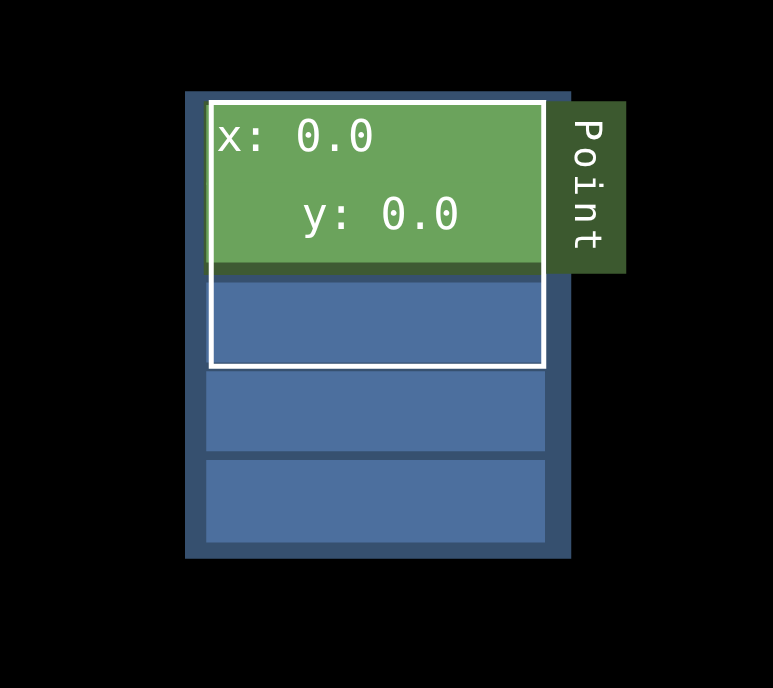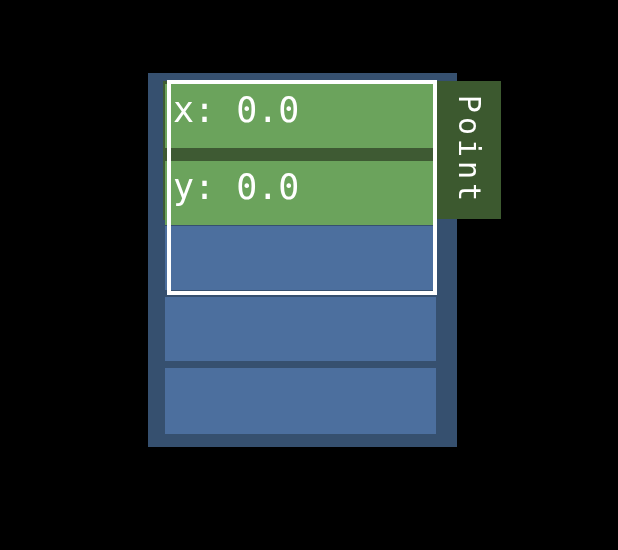--- a/index.html
+++ b/index.html
@@ -41,21 +41,21 @@
     height: 64px;
     background: var(--slot, #4C6F9E);
     display: flex;
     align-items: center;
     box-sizing: border-box;
     padding-left: 8px;
     padding-bottom: 12px;
   }
   .slot.highlight { background: var(--highlight, #6BA35C); }
   .slot-0 { top: 84px; }
-  .slot-1 { top: 161px; }
+  .slot-1 { top: 146px; justify-content: center; }
   .slot-2 { top: 226px; }
   .slot-3 { top: 297px; }
   .slot-4 { top: 368px; height: 66px; }
   .slot .txt {
     color: var(--text, #FFFFFF);
     font-size: 35px;
     line-height: 1;
     white-space: pre;
   }
   

